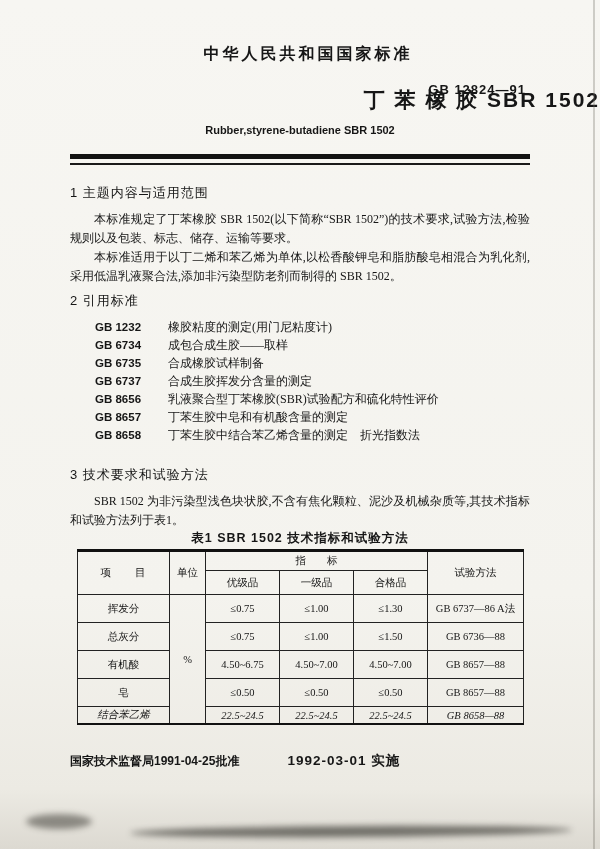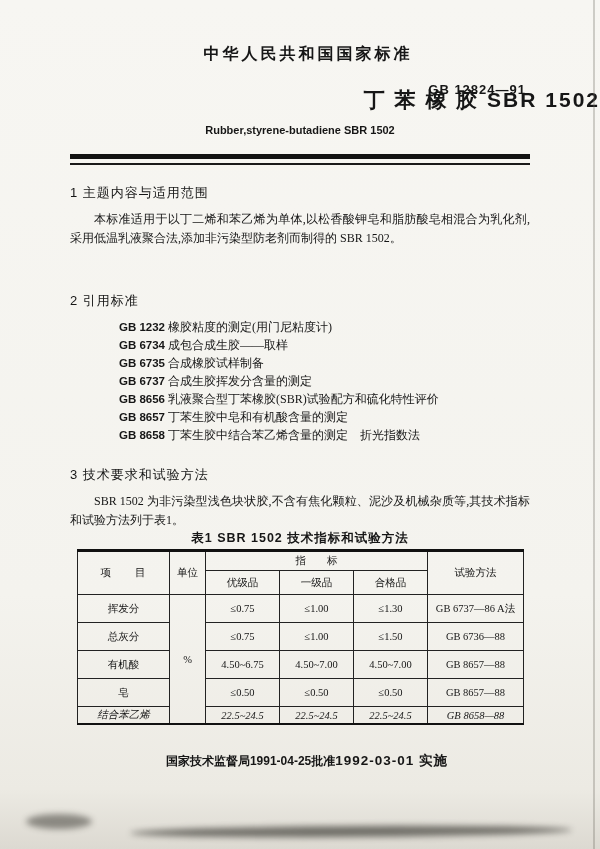--- a/index.html
+++ b/index.html
@@ -47,59 +47,60 @@
     font-size:13px; margin-bottom:8px; letter-spacing:1px; }
   .sec p { font-size:12px; line-height:19px; text-indent:2em; text-align:justify; }
 
   #section-1 { top:184px; }
   #section-2 { top:292px; }
   #section-3 { top:466px; }
 
   .refs { margin-left:25px; margin-top:2px; }
   .ref-line { font-size:12px; line-height:18px; white-space:nowrap; }
   .ref-code { display:inline-block; width:70px; font-weight:bold;
-    font-family:"Liberation Sans", sans-serif; font-size:11.5px;text-align:right; }
+    font-family:"Liberation Sans", sans-serif; font-size:11.5px; }
   .ref-title { font-size:12px; }
 
   .tbl-caption { position:absolute; top:530px; left:0; right:0; text-align:center;
     font-family:"Liberation Sans", sans-serif; font-weight:bold; font-size:12.5px; letter-spacing:1px; }
 
   .spec-table { position:absolute; top:549px; left:77px;
     border-collapse:collapse; table-layout:fixed; width:446px;
     font-size:10.5px;
     border-top:3px solid #111; border-bottom:2px solid #111; }
   .spec-table th, .spec-table td {
     border:1px solid #222; text-align:center; vertical-align:middle;
     padding:1px 1px; font-weight:normal; }
   .spec-table thead tr.r1 th { height:20px; }
   .spec-table thead tr.r2 th { height:24px; }
   .spec-table tbody tr { height:28px; }
   .spec-table tbody tr:last-child { height:15px;font-style:italic; }
   .spec-table .item-col { letter-spacing:1px; }
 
   .page-footer { position:absolute; top:752px; left:70px; right:56px;
-    display:flex; justify-content:center; align-items:baseline; }
+    display:flex; justify-content:flex-start; align-items:baseline;gap:48px; }
   .footer-approve { font-family:"Liberation Sans", sans-serif; font-weight:bold; font-size:12px; }
   .footer-impl { font-family:"Liberation Sans", sans-serif; font-weight:bold; font-size:13.5px; letter-spacing:1px; }
 </style>
 </head>
 <body>
 
 <div class="scan">
 
   <div class="hd-national">中华人民共和国国家标准</div>
   <div class="hd-gbnum">GB 12824—91</div>
   <div class="hd-title">丁 苯 橡 胶  SBR 1502</div>
   <div class="hd-sub">Rubber,styrene-butadiene SBR 1502</div>
 
   <div class="rule-thick"></div>
   <div class="rule-thin"></div>
 
   <div class="sec" id="section-1">
     <div class="sec-h">1  主题内容与适用范围</div>
+    <p>本标准规定了丁苯橡胶 SBR 1502(以下简称“SBR 1502”)的技术要求,试验方法,检验规则以及包装、标志、储存、运输等要求。</p>
     <p>本标准适用于以丁二烯和苯乙烯为单体,以松香酸钾皂和脂肪酸皂相混合为乳化剂,采用低温乳液聚合法,添加非污染型防老剂而制得的 SBR 1502。</p>
   </div>
 
   <div class="sec" id="section-2">
     <div class="sec-h">2  引用标准</div>
     <div class="refs">
       <div class="ref-line">
         <span class="ref-code">GB 1232</span>
         <span class="ref-title">橡胶粘度的测定(用门尼粘度计)</span>
       </div>

